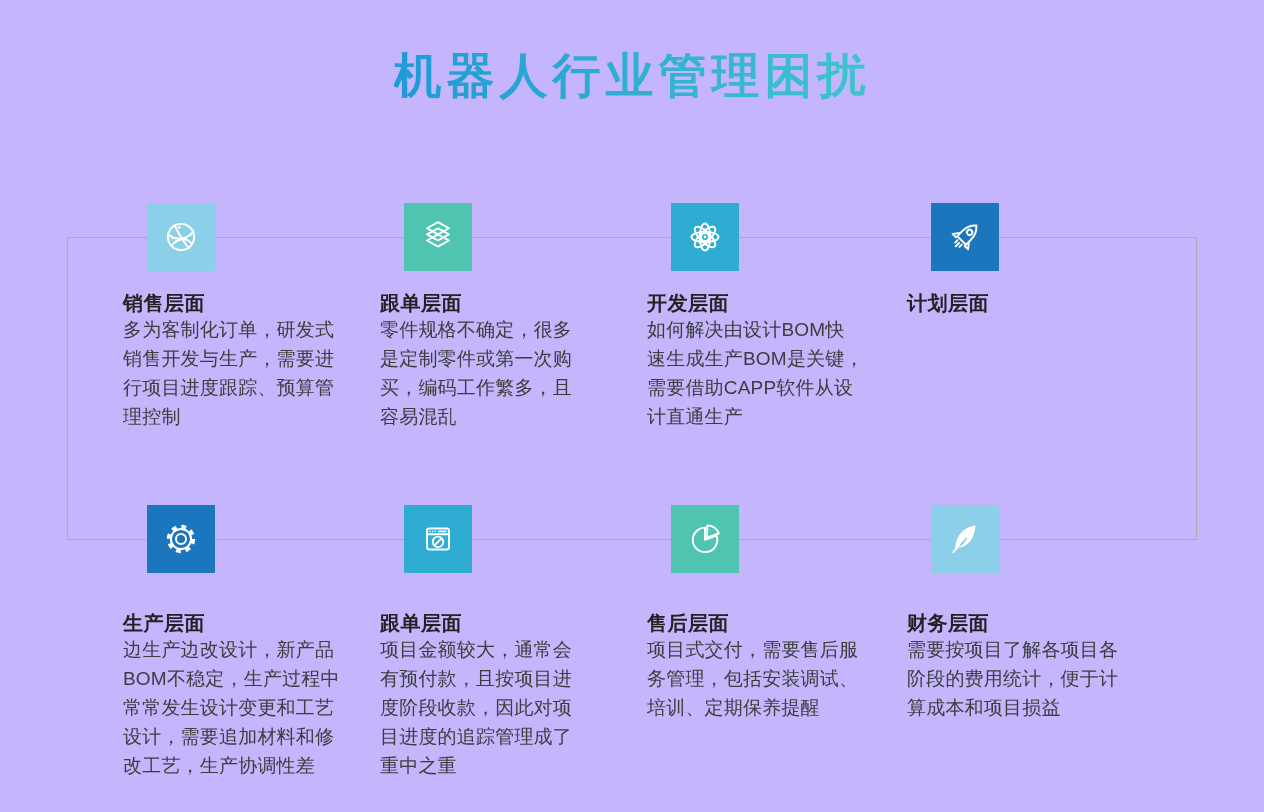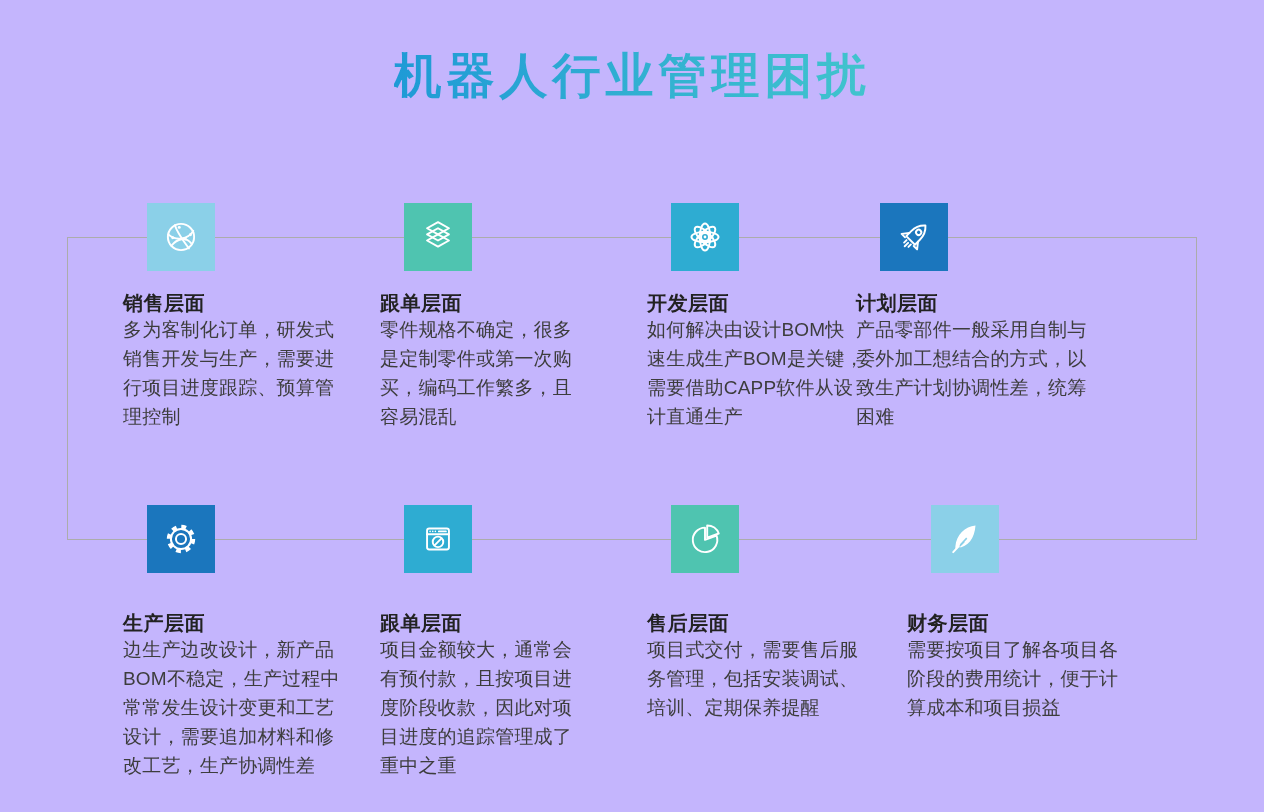--- a/index.html
+++ b/index.html
@@ -91,39 +91,35 @@
         <circle class="f" cx="24" cy="24" r="1.6"></circle>
       </svg>
     </div>
     <h2>开发层面</h2>
     <p>如何解决由设计BOM快
 速生成生产BOM是关键，
 需要借助CAPP软件从设
 计直通生产</p>
   </section>
 
-  <section class="card" style="left:856px;top:203px">
+  <section class="card" style="left:907px;top:203px">
     <div class="iconbox" style="background: rgb(27, 118, 189);">
       <svg width="42" height="42" viewBox="0 0 48 48">
         <g transform="rotate(45 24 24)">
           <path class="s" d="M24,5.5 C28.5,9.5 31,15.5 31,21.5 L31,29.5 L17,29.5 L17,21.5 C17,15.5 19.5,9.5 24,5.5 Z"></path>
           <circle class="s" cx="24" cy="16.5" r="3"></circle>
           <path class="s" d="M17,24.5 L11.5,31.5 L17,31.5"></path>
           <path class="s" d="M31,24.5 L36.5,31.5 L31,31.5"></path>
           <path class="s" d="M20.5,32.5 L20.5,36.5"></path>
           <path class="s" d="M24,33.5 L24,39"></path>
           <path class="s" d="M27.5,32.5 L27.5,36.5"></path>
         </g>
       </svg>
     </div>
     <h2>计划层面</h2>
-    <p>产品零部件一般采用自制与
-委外加工想结合的方式，以
-致生产计划协调性差，统筹
-困难</p>
   </section>
 
   <section class="card r2" style="left:123px;top:505px">
     <div class="iconbox" style="background: rgb(27, 118, 189);">
       <svg width="44" height="44" viewBox="0 0 48 48">
         <circle cx="24" cy="24" r="13" fill="none" stroke="#ffffff" stroke-width="5" stroke-dasharray="5.1 5.1"></circle>
         <circle class="s" cx="24" cy="24" r="11"></circle>
         <circle class="s" cx="24" cy="24" r="5.5"></circle>
       </svg>
     </div>

